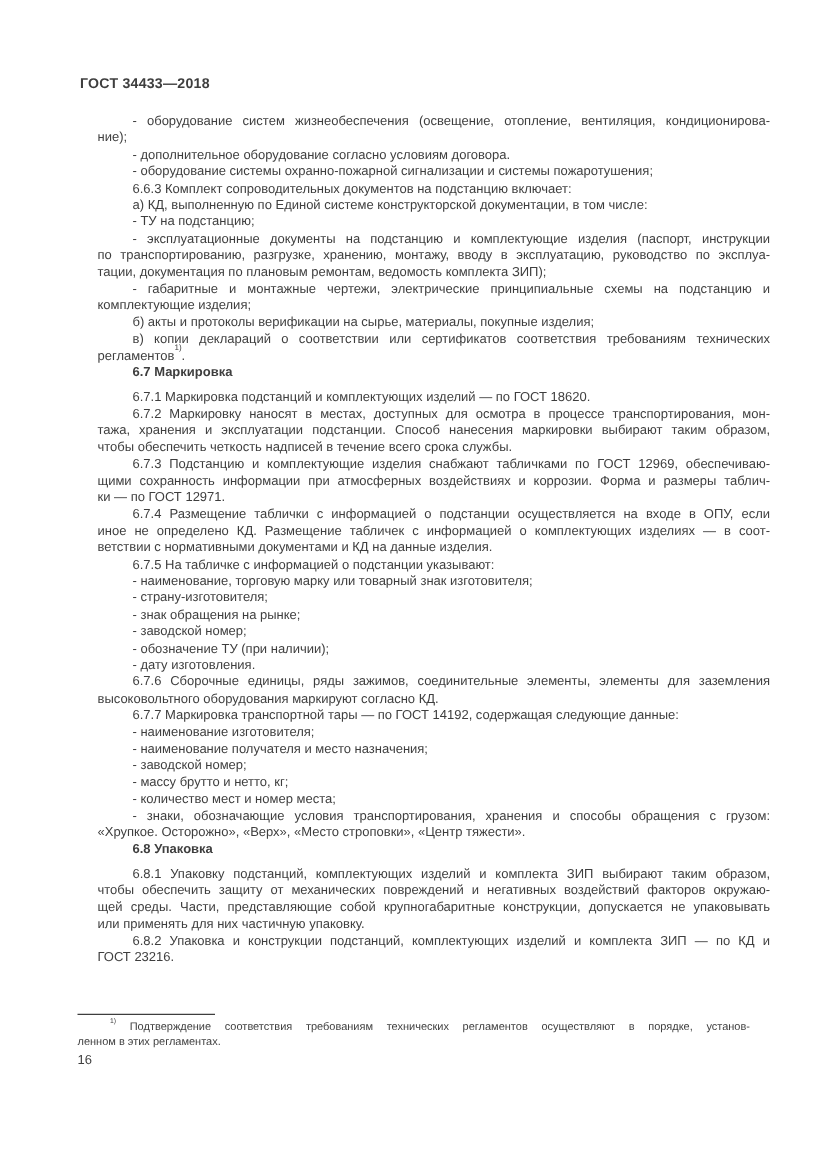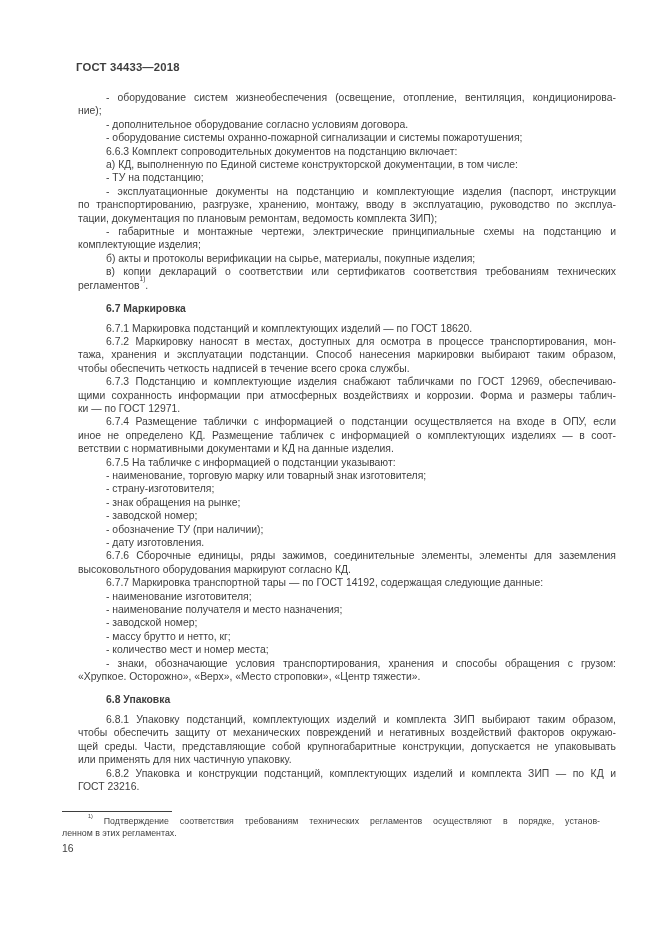--- a/index.html
+++ b/index.html
@@ -11,42 +11,41 @@
     position: relative;
     overflow: hidden;
   }
   .doc-page {
     position: absolute;
     inset: 0;
     background: #ffffff;
   }
   .page-header {
     position: absolute;
-    left: 76px;
+    left: 64px;
     top: 61px;
     font-size: 11.3px;
     font-weight: bold;
     letter-spacing: 0.2px;
     white-space: nowrap;
   }
   .doc-body {
     position: absolute;
     left: 78px;
     top: 91px;
     width: 538px;
     font-size: 10.4px;
     line-height: 13.4px;
   }
   .line { min-height: 13.4px; }
   .line.first { padding-left: 28px; }
   .line.just { text-align: justify; text-align-last: justify; }
   .heading {
     font-weight: bold;
     padding-left: 28px;
-    margin-top: 10px;
     margin-bottom: 6px;
   }
   sup.fnref {
     font-size: 0.62em;
     line-height: 0;
     position: relative;
     top: -0.45em;
   }
   .footnote {
     position: absolute;

